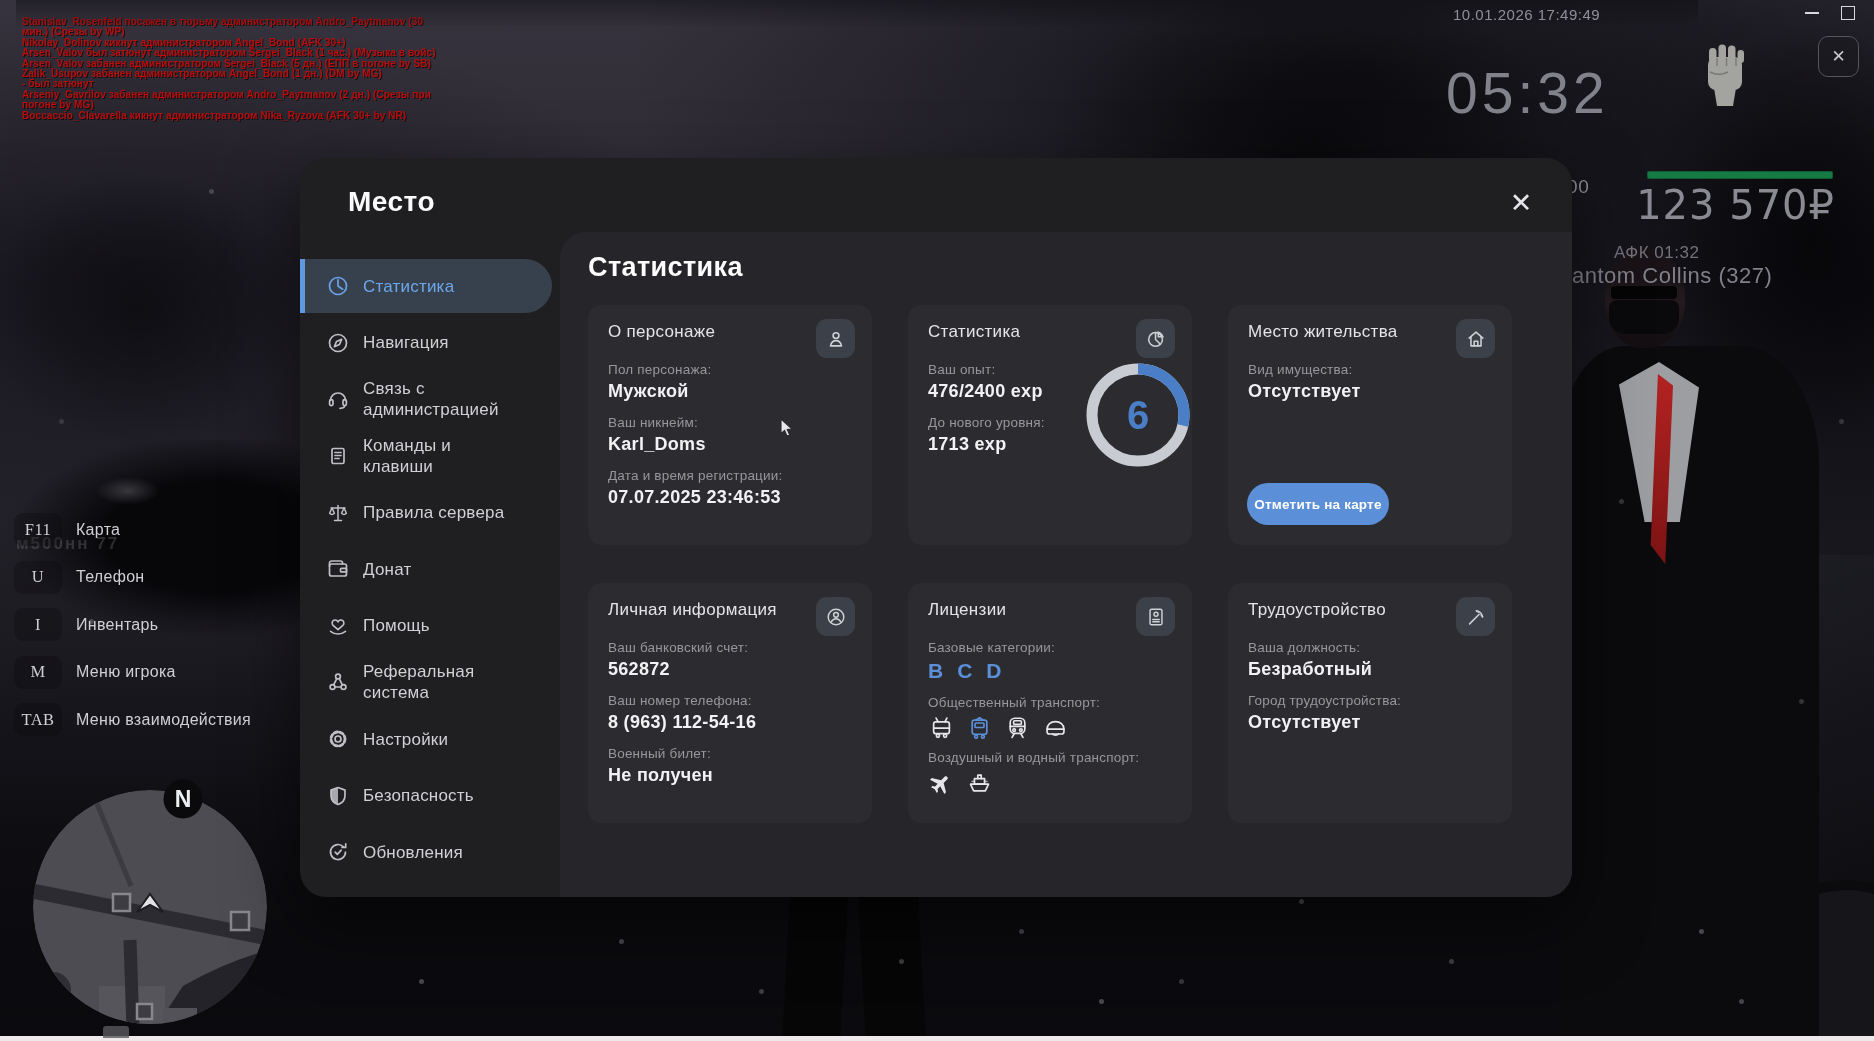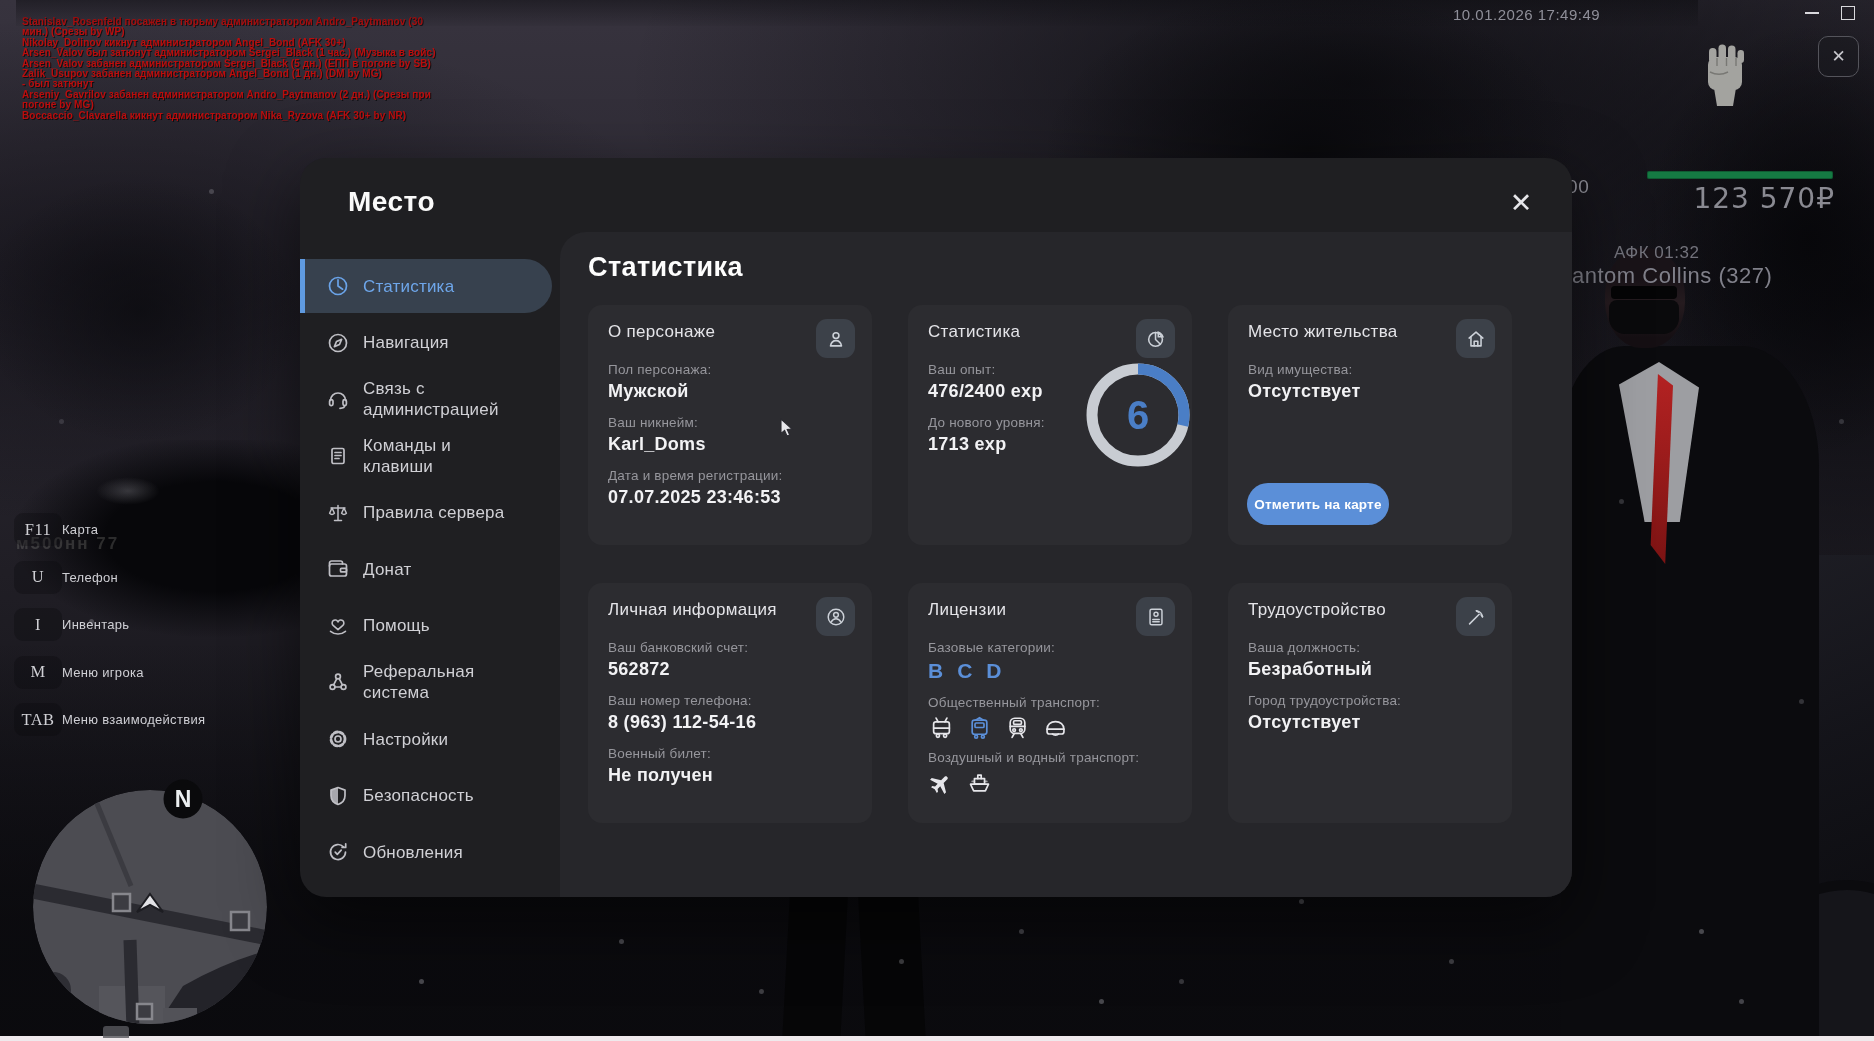--- a/index.html
+++ b/index.html
@@ -54,28 +54,28 @@
   .wb-min{left:1779px;} .wb-min i{display:block;width:14px;height:2px;background:#d8d8dc;}
   .wb-max{left:1815px;} .wb-max i{display:block;width:12px;height:12px;border:1.5px solid #d8d8dc;}
   .wb-close{left:1851px;font-size:17px;}
   .game-close{left:1818px;top:36px;width:39px;height:39px;position:absolute;z-index:2;border:1px solid #54545b;border-radius:10px;background:rgba(28,28,32,.55);color:#c6c6cb;font-size:17px;display:flex;align-items:center;justify-content:center;}
   
   .hud-clock{left:1446px;top:60px;position:absolute;z-index:2;font-size:57px;font-weight:400;color:#82828b;letter-spacing:4px;}
   .hud-ring{left:1448px;top:158px;position:absolute;z-index:2;width:46px;height:46px;}
   .hud-exp{left:1506px;top:176px;position:absolute;z-index:2;font-size:19px;color:#8d8d96;letter-spacing:.5px;}
   .fist{left:1698px;top:42px;position:absolute;z-index:2;opacity:.9;}
   .hp{left:1647px;top:171px;width:186px;height:8px;position:absolute;z-index:2;background:#157a43;border-radius:2px;box-shadow:inset 0 0 0 1px rgba(0,0,0,.25);}
-  .money{left:1600px;top:182px;width:235px;position:absolute;z-index:2;text-align:right;font-size:28px;color:#8a8a92;letter-spacing:1px;font-family:"DejaVu Sans",sans-serif;}
+  .money{left:1600px;top:182px;width:235px;position:absolute;z-index:2;text-align:right;font-size:40px;color:#8a8a92;letter-spacing:1px;font-family:"DejaVu Sans",sans-serif;}
   .afk{left:1614px;top:243px;position:absolute;z-index:2;font-size:17px;color:#72727b;letter-spacing:.5px;text-align:right;}
   .pname{left:1572px;top:263px;position:absolute;z-index:2;font-size:22px;color:#80808a;letter-spacing:.5px;}
   
   .keys{left:14px;top:506px;position:absolute;z-index:2;}
   .keyrow{display:flex;align-items:center;height:47.5px;}
   .keycap{min-width:40px;height:33px;padding:0 4px;border-radius:9px;background:rgba(8,8,11,.32);display:flex;align-items:center;justify-content:center;font-size:16.5px;color:#cfcfd4;letter-spacing:.5px;font-family:Liberation Serif, serif;}
-  .keylabel{font-size:13px;color:#cfcfd4;letter-spacing:.3px;}
+  .keylabel{margin-left:14px;font-size:16px;color:#cfcfd4;letter-spacing:.3px;}
   
   .map{left:33px;top:790px;position:absolute;z-index:2;width:234px;height:234px;overflow:visible;}
   
   .bottombar{left:0;top:1036px;width:1874px;height:5px;position:absolute;z-index:4;background:#efe9ec;}
   .bottomtab{left:103px;top:1026px;width:26px;height:12px;position:absolute;z-index:4;background:#57575e;border-radius:3px 3px 0 0;opacity:.8;}
   
   .modal{left:300px;top:158px;width:1272px;height:739px;position:absolute;z-index:3;background:#1f1f22;border-radius:26px;box-shadow:0 25px 70px rgba(0,0,0,.55);}
   .m-title{left:48px;top:28px;position:absolute;font-size:28px;font-weight:bold;color:#fafafa;letter-spacing:.5px;}
   .m-close{left:1201px;top:25px;width:40px;height:40px;position:absolute;display:flex;align-items:center;justify-content:center;font-size:27px;color:#e6e6ea;font-weight:300;}
   .panel{left:260px;top:74px;width:1012px;height:665px;position:absolute;background:#26262a;border-radius:26px 0 26px 0;}
@@ -153,20 +153,21 @@
     <div class="winbtn wb-min">
         <i></i>
       </div>
     <div class="winbtn wb-max">
         <i></i>
       </div>
     <div class="winbtn wb-close">✕</div>
   </div>
   <div class="game-close">✕</div>
 
+  <div class="hud-clock">05:32</div>
   <svg class="hud-ring" viewBox="0 0 46 46">
     <circle cx="23" cy="23" r="18" fill="none" stroke="#76767e" stroke-width="3.6" stroke-dasharray="85 28" stroke-dashoffset="-14" transform="rotate(-60 23 23)"></circle>
     <text x="20" y="30" text-anchor="middle" font-size="19" font-weight="bold" fill="#8f8f97">6</text>
   </svg>
   <div class="hud-exp">687/2400</div>
   <svg class="fist" width="54" height="66" viewBox="0 0 54 66">
     <g fill="#b3b3ae">
       <rect x="10" y="15" width="34" height="33" rx="8"></rect>
       <rect x="11" y="6" width="7.5" height="15" rx="3.7"></rect>
       <rect x="20.5" y="2.5" width="7.5" height="18" rx="3.7"></rect>

